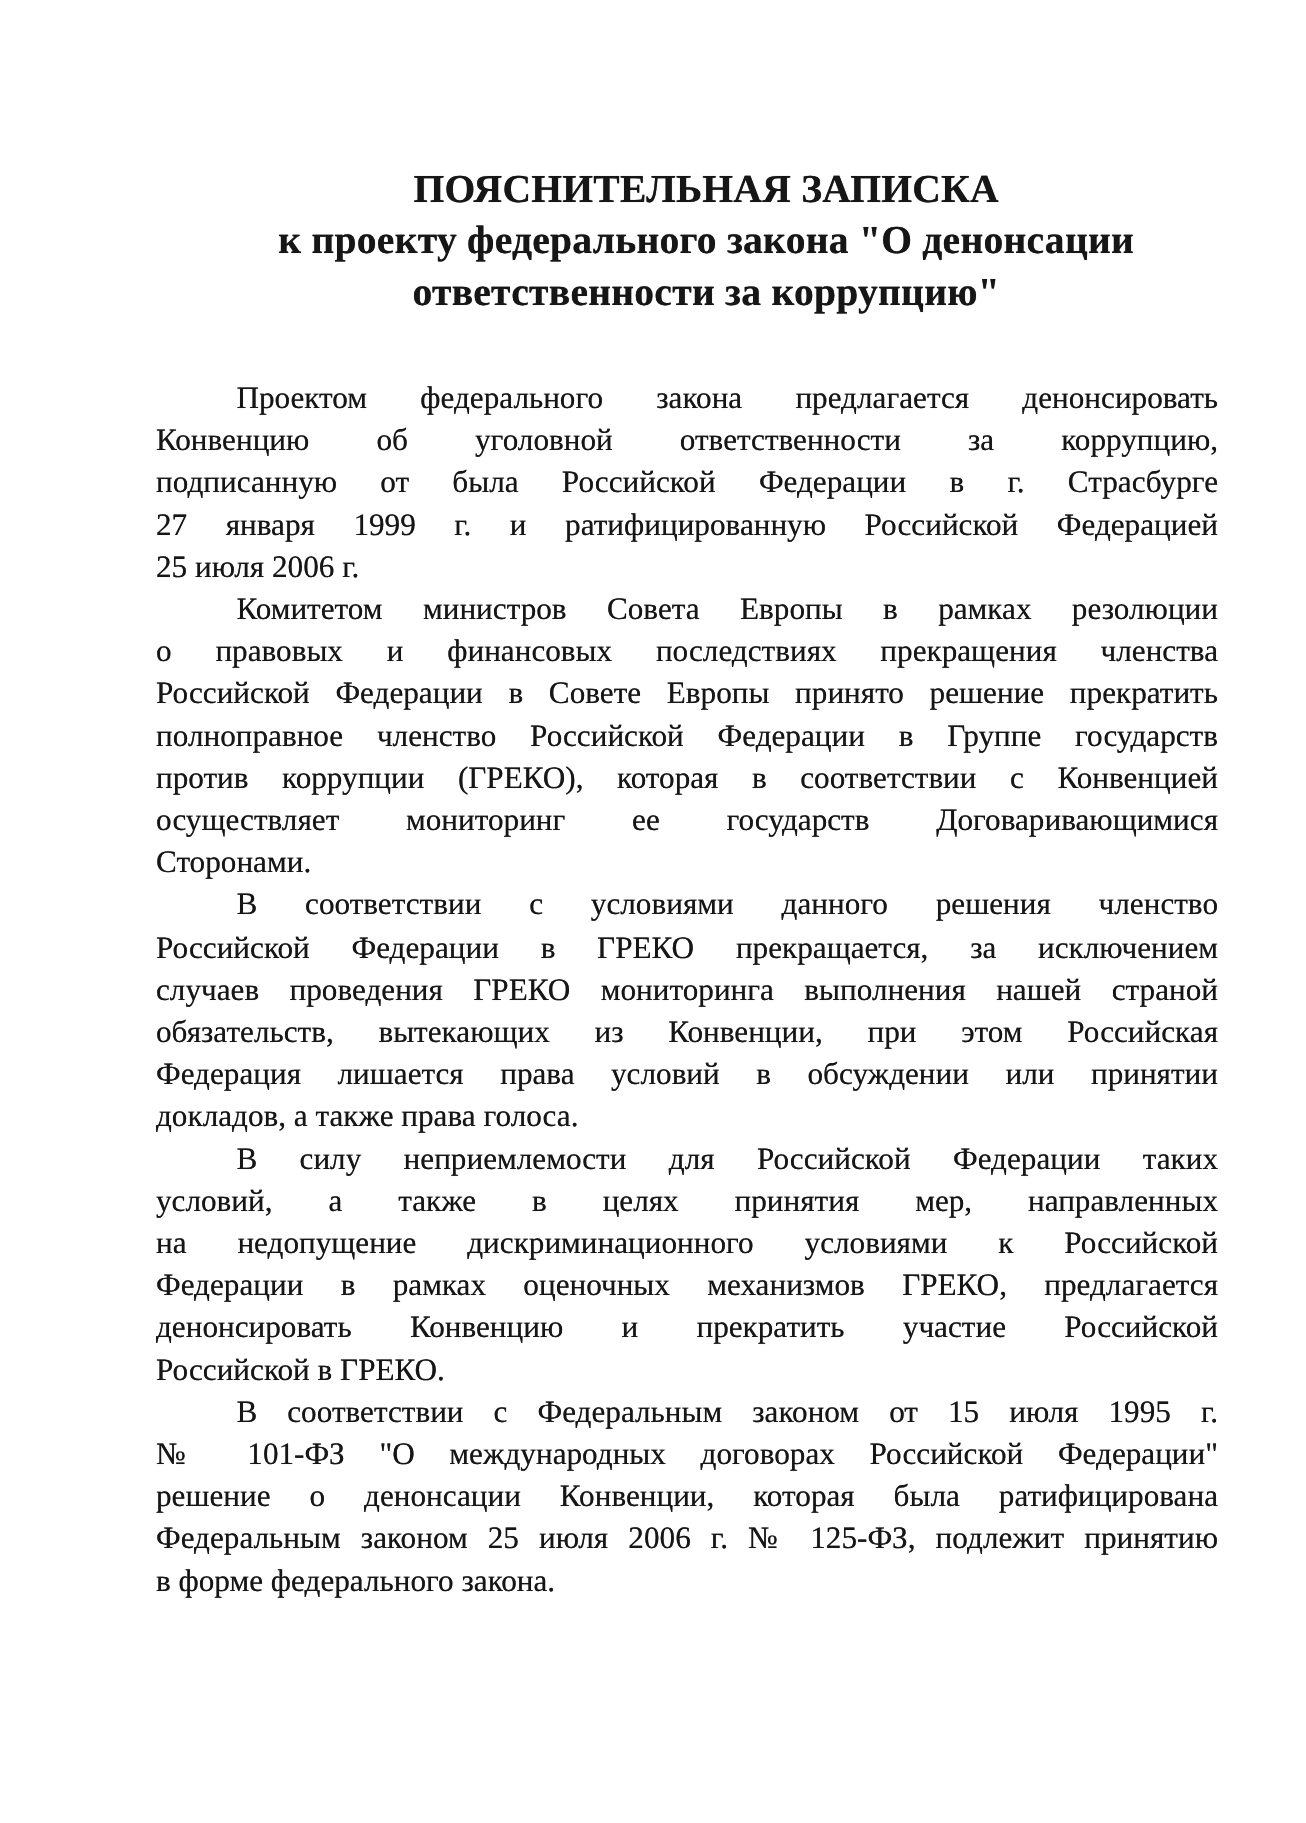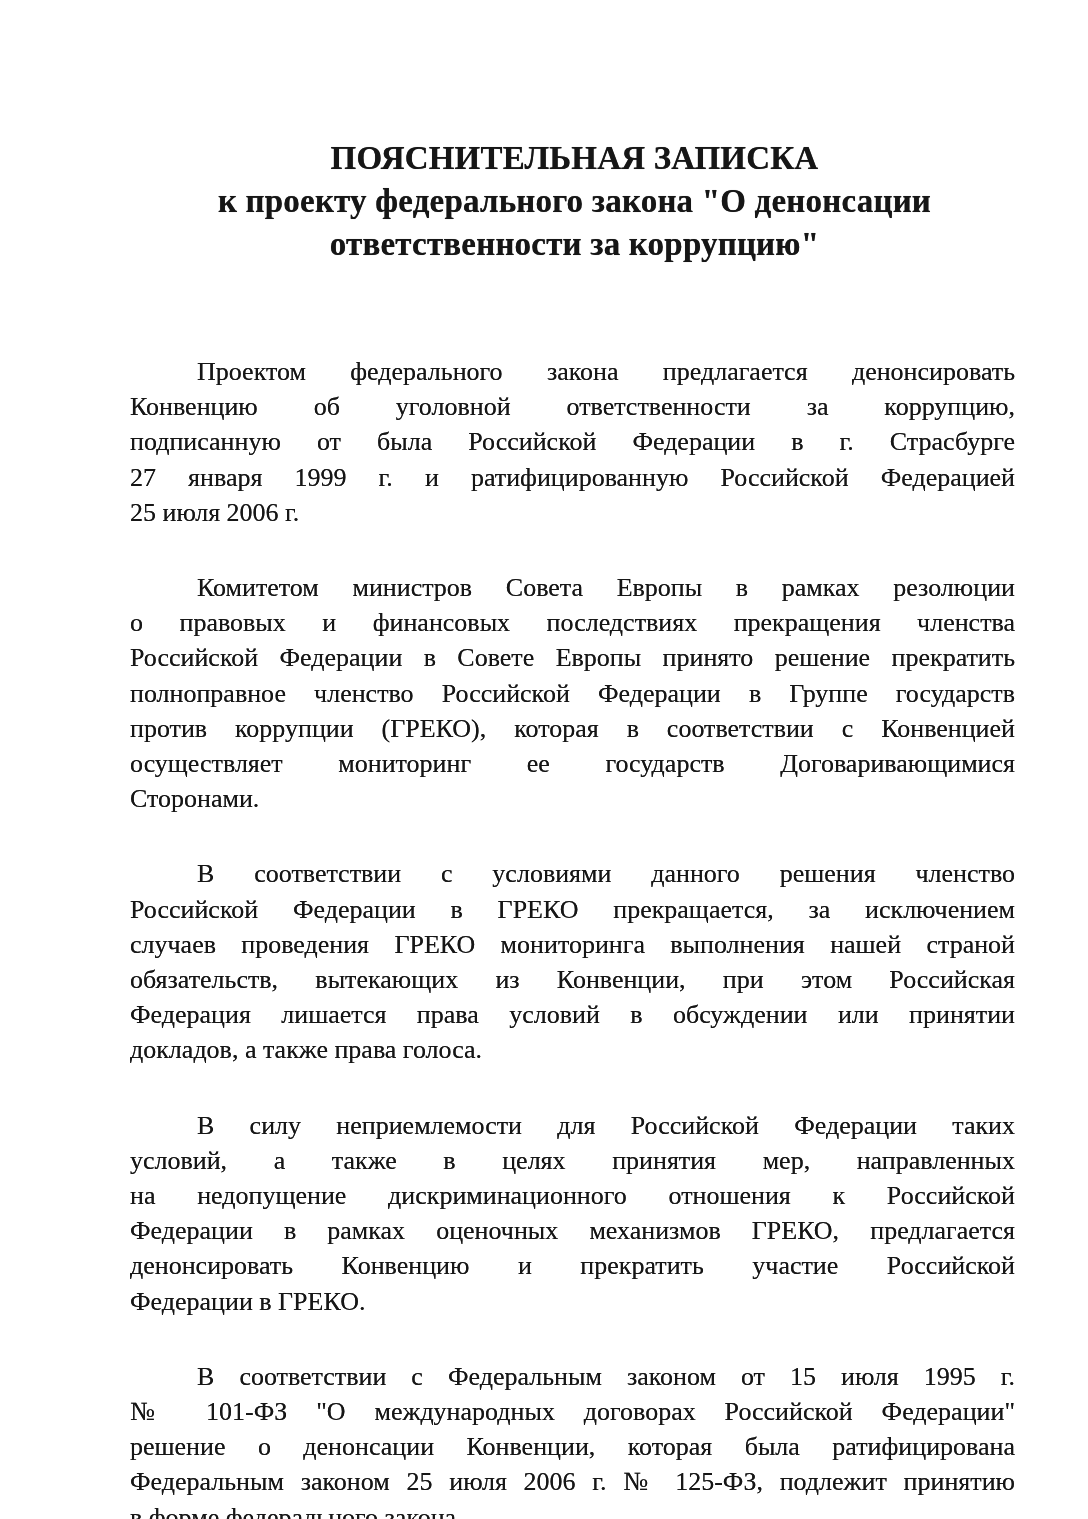--- a/index.html
+++ b/index.html
@@ -14,21 +14,21 @@
     background: #ffffff;
     overflow: hidden;
     font-family: "Liberation Serif", "DejaVu Serif", serif;
     color: #1a1a1a;
     
     filter: blur(0.25px) contrast(1.04);
   }
   .doc-title {
     position: absolute;
     top: 137px;
-    left: 132px;
+    left: 146px;
     width: 885px;
     text-align: center;
     font-weight: 700;
     font-size: 33px;
     line-height: 43px;
     letter-spacing: 0.2px;
     text-shadow: 0 0 0.7px rgba(15,15,15,0.85);
   }
   .t-line { display: block; }
   .doc-body {
@@ -40,21 +40,21 @@
     line-height: 35.2px;
     text-shadow: 0 0 0.6px rgba(20,20,20,0.8);
   }
   .para { margin: 0; padding: 0; }
   .line {
     display: block;
     text-align: justify;
     text-align-last: justify;
     white-space: normal;
   }
-  .line.first { padding-left: 67px; margin-top: 40px; }
+  .line.first { padding-left: 67px; }
   .line.last  { text-align-last: left; }
 </style>
 </head>
 <body>
 
 <div class="page">
 
   <header class="doc-title">
     <span class="t-line">ПОЯСНИТЕЛЬНАЯ ЗАПИСКА</span>
     <span class="t-line">к проекту федерального закона "О денонсации</span>
@@ -86,24 +86,24 @@
       <span class="line">Российской Федерации в ГРЕКО прекращается, за исключением</span>
       <span class="line">случаев проведения ГРЕКО мониторинга выполнения нашей страной</span>
       <span class="line">обязательств, вытекающих из Конвенции, при этом Российская</span>
       <span class="line">Федерация лишается права условий в обсуждении или принятии</span>
       <span class="line last">докладов, а также права голоса.</span>
     </p>
 
     <p class="para">
       <span class="line first">В силу неприемлемости для Российской Федерации таких</span>
       <span class="line">условий, а также в целях принятия мер, направленных</span>
-      <span class="line">на недопущение дискриминационного отношения к Российской</span>
+      <span class="line">на недопущение дискриминационного условиями к Российской</span>
       <span class="line">Федерации в рамках оценочных механизмов ГРЕКО, предлагается</span>
       <span class="line">денонсировать Конвенцию и прекратить участие Российской</span>
-      <span class="line last">Федерации в ГРЕКО.</span>
+      <span class="line last">Российской в ГРЕКО.</span>
     </p>
 
     <p class="para">
       <span class="line first">В соответствии с Федеральным законом от 15 июля 1995 г.</span>
       <span class="line">№ 101-ФЗ "О международных договорах Российской Федерации"</span>
       <span class="line">решение о денонсации Конвенции, которая была ратифицирована</span>
       <span class="line">Федеральным законом 25 июля 2006 г. № 125-ФЗ, подлежит принятию</span>
       <span class="line last">в форме федерального закона.</span>
     </p>
 

